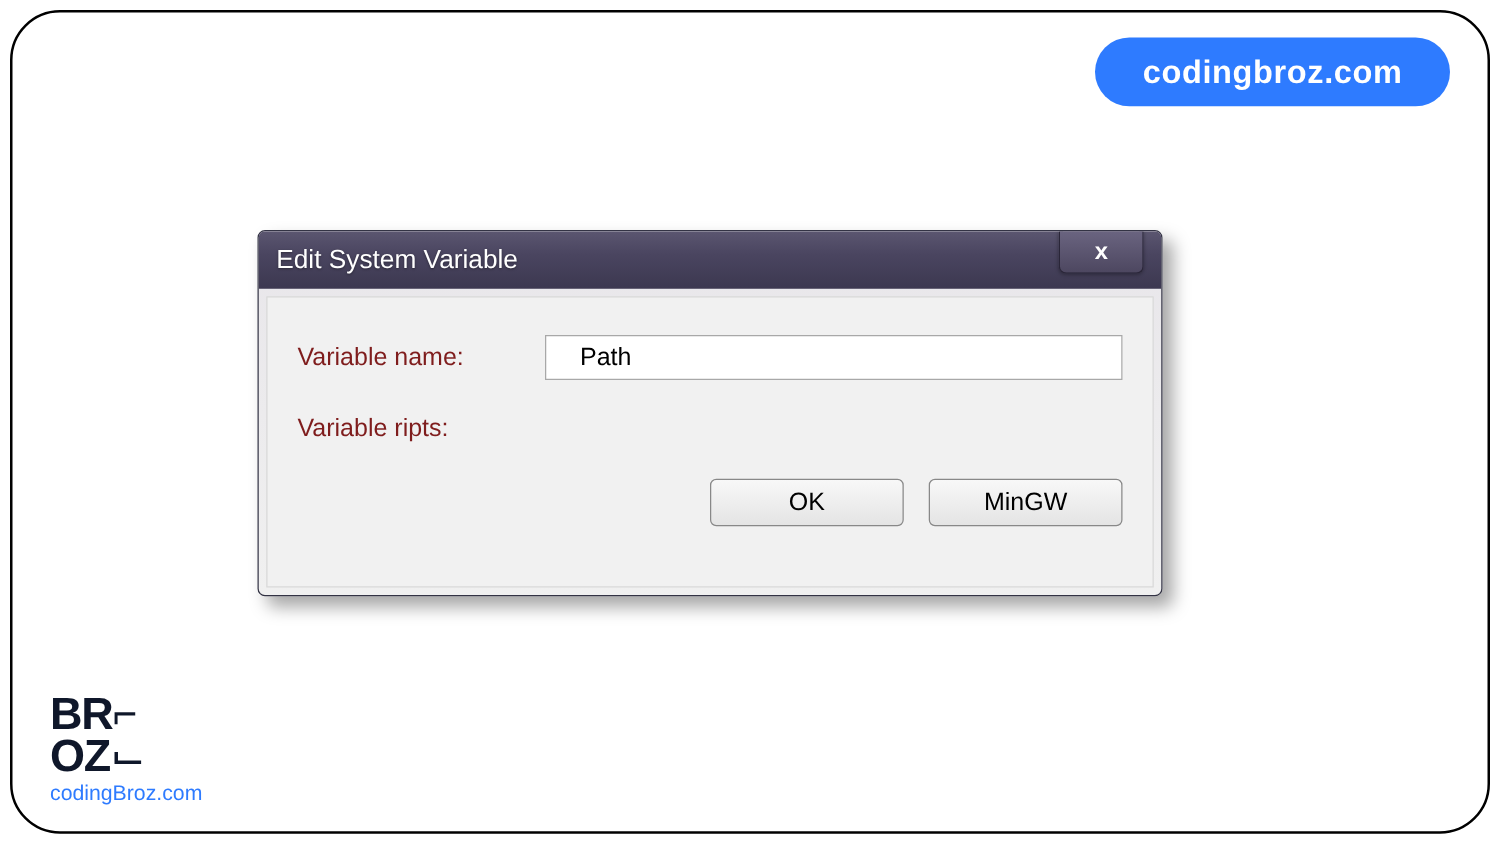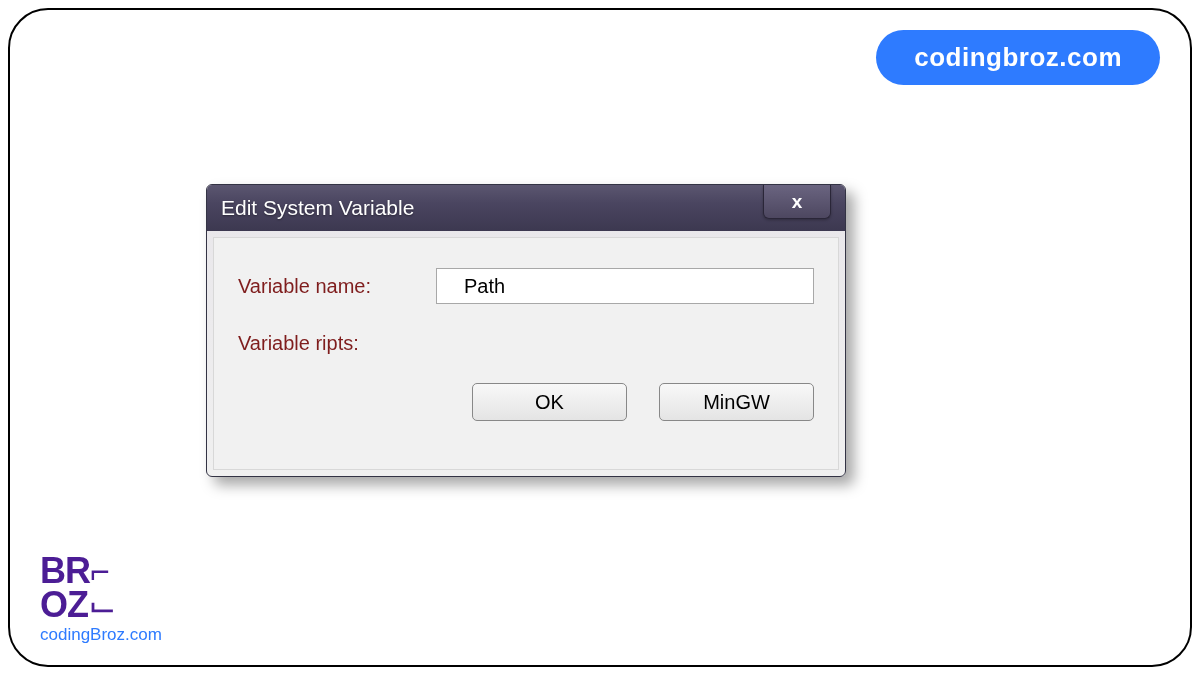--- a/index.html
+++ b/index.html
@@ -36,21 +36,21 @@
       font-size: 26px;
       padding: 12px 38px;
       border-radius: 30px;
       letter-spacing: 0.5px;
     }
     
     .dialog {
       position: absolute;
       top: 184px;
       left: 206px;
-      width: 640px;
+      width: 724px;
       height: 293px;
       background: linear-gradient(to bottom, #e8e6ea, #f0f0f0);
       border: 1px solid #333344;
       border-radius: 6px;
       box-shadow: 8px 8px 14px rgba(0,0,0,0.35);
       overflow: hidden;
     }
     
     .titlebar {
       height: 46px;
@@ -115,21 +115,21 @@
       background: #ffffff;
       padding: 0 27px;
       font-size: 20px;
       font-family: inherit;
       color: #000000;
     }
     
     .button-row {
       display: flex;
       justify-content: flex-end;
-      gap: 32px;
+      gap: 20px;
       margin-top: 28px;
     }
     
     .win-button {
       width: 155px;
       height: 38px;
       background: linear-gradient(to bottom, #f8f8f8, #e4e4e4);
       border: 1px solid #888888;
       border-radius: 5px;
       font-size: 20px;
@@ -138,21 +138,21 @@
       font-family: inherit;
     }
     
     .logo-area {
       position: absolute;
       bottom: 30px;
       left: 40px;
     }
     
     .logo-main {
-      color: #4c1d95;
+      color: #0f172a;
       font-weight: 800;
       font-size: 36px;
       line-height: 0.95;
       letter-spacing: -1px;
       font-family: Arial, sans-serif;
     }
     
     .logo-bracket {
       display: inline-block;
       font-weight: 400;

